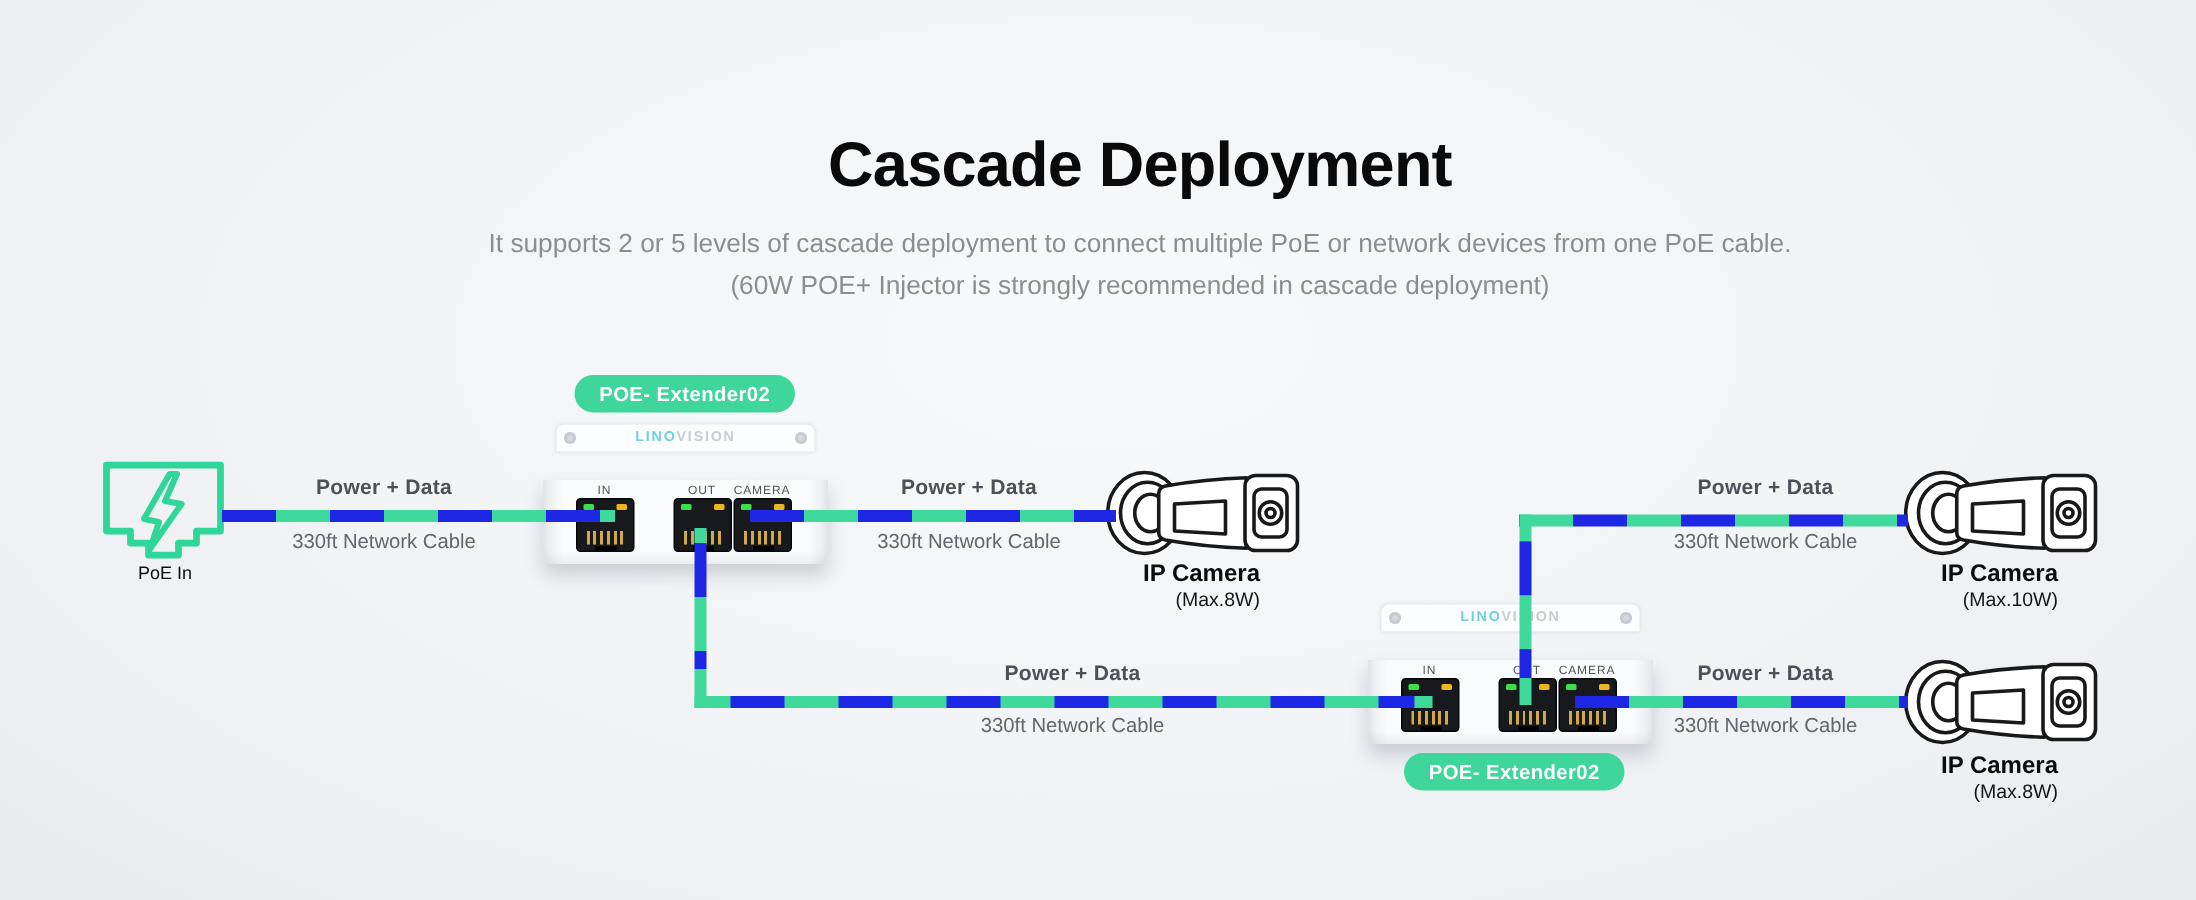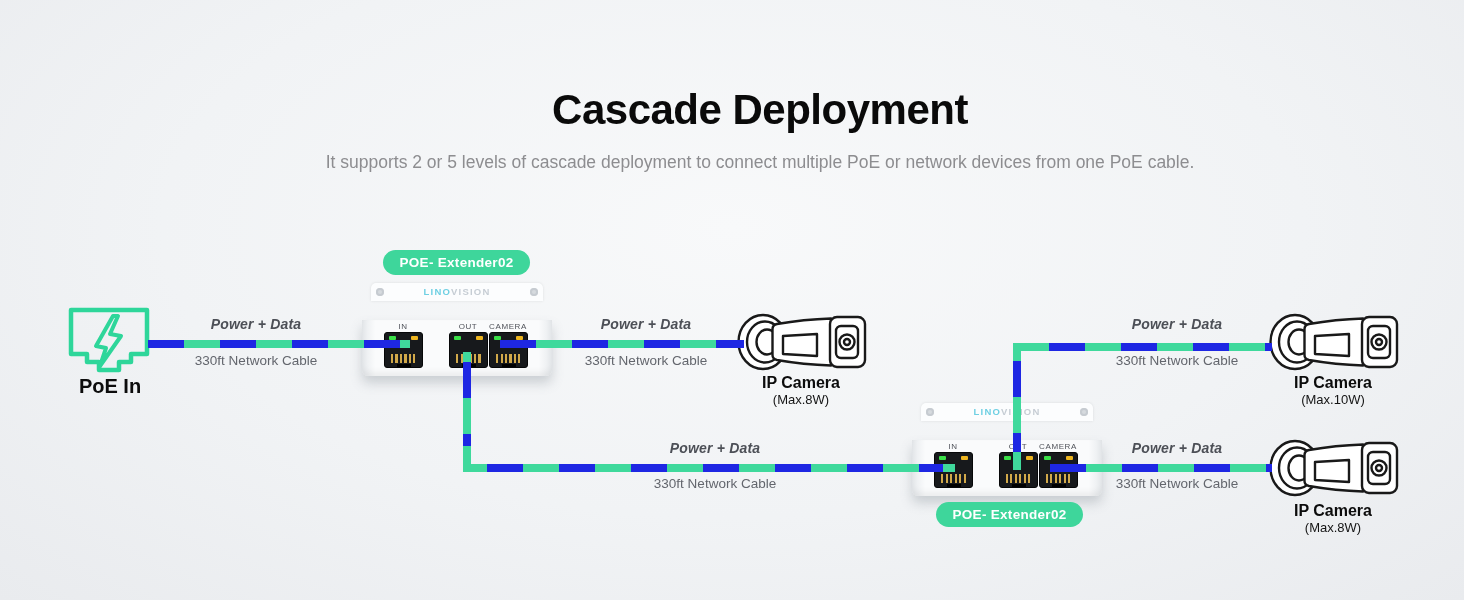--- a/index.html
+++ b/index.html
@@ -19,25 +19,25 @@
   .sub1   { margin-top:12px; }
 
   
   .cable { position:absolute; z-index:5; }
   .ch  { height:8px; background:repeating-linear-gradient(90deg,  #1e27e3 0 36px, #3fd99c 36px 72px); }
   .chg { height:8px; background:repeating-linear-gradient(90deg,  #3fd99c 0 36px, #1e27e3 36px 72px); }
   .cvg { width:8px;  background:repeating-linear-gradient(180deg, #3fd99c 0 36px, #1e27e3 36px 72px); }
 
   
   .clabel { position:absolute; transform:translateX(-50%); white-space:nowrap; z-index:4; text-align:center; }
-  .power  { font-size:14px; font-weight:bold; color:#4d5057; letter-spacing:.2px;font-style:italic; }
+  .power  { font-size:14px; font-weight:bold; color:#4d5057; letter-spacing:.2px; }
   .length { font-size:13.5px; color:#63666d; }
 
   
-  .poe-label { position:absolute; transform:translateX(-50%); font-size:20px; font-weight:bold; color:#0c0c0c; z-index:4; }
+  .poe-label { position:absolute; transform:translateX(-50%); font-size:12px; font-weight:normal; color:#0c0c0c; z-index:4; }
 
   
   .device { position:absolute; width:190px; height:93px; z-index:3; }
   .plate  { position:absolute; left:9px; right:9px; top:0; height:18px; background:#fcfdfe;
             border-radius:5px 5px 0 0; box-shadow:0 0 3px rgba(0,0,0,.10); }
   .screw  { position:absolute; top:5px; width:8px; height:8px; border-radius:50%; background:#d6dade;
             box-shadow:inset 0 0 0 2px #c6cbd1; }
   .screw.l { left:5px; } .screw.r { right:5px; }
   .brand  { position:absolute; left:0; right:0; top:3px; text-align:center; font-size:9.5px;
             font-weight:bold; letter-spacing:1.2px; }
@@ -61,33 +61,34 @@
   .pins   { position:absolute; bottom:4px; left:50%; transform:translateX(-50%); width:26px; height:9px;
             background:repeating-linear-gradient(90deg,#d2a94a 0 2px, rgba(0,0,0,0) 2px 4.5px); }
   .notch  { position:absolute; bottom:0; left:50%; transform:translateX(-50%); width:14px; height:3px; background:#000; }
 
   
   .badge { position:absolute; width:147px; height:25px; background:#3ed69b; border-radius:13px;
            color:#fff; font-size:13.5px; font-weight:bold; text-align:center; line-height:25px;
            letter-spacing:.3px; z-index:6; }
 
   
-  .cam-label { position:absolute; transform:translateX(-50%); text-align:center; white-space:nowrap; z-index:4; }
+  .cam-label { position:absolute; transform:translateX(-50%); text-align:right; white-space:nowrap; z-index:4; }
   .cam-name  { font-size:16px; font-weight:bold; color:#0c0c0c; line-height:19px; }
   .cam-max   { font-size:13px; color:#141414; line-height:15px; }
   svg { display:block; }
 </style>
 </head>
 <body>
 
 <div id="stage">
 
   <div class="header">
     <div class="title">Cascade Deployment</div>
     <div class="sub sub1">It supports 2 or 5 levels of cascade deployment to connect multiple PoE or network devices from one PoE cable.</div>
+    <div class="sub">(60W POE+ Injector is strongly recommended in cascade deployment)</div>
   </div>
 
   <svg width="0" height="0" style="position:absolute">
     <defs>
       <g id="cam" stroke="#191919" stroke-width="2.4" fill="#ffffff" stroke-linejoin="round">
         <ellipse cx="27" cy="31" rx="24.5" ry="27"></ellipse>
         <ellipse cx="29" cy="31" rx="18" ry="20.5"></ellipse>
         <ellipse cx="31" cy="31" rx="10.5" ry="12.5"></ellipse>
         <path d="M41 13 C58 10 78 8 95 7.5 L95 54.5 C78 54 58 52 41 49 Q36.5 48 36.5 44 L36.5 18 Q36.5 14 41 13 Z"></path>
         <path d="M47 25 L81 23 L81 45 L47 43 Z" fill="none"></path>

